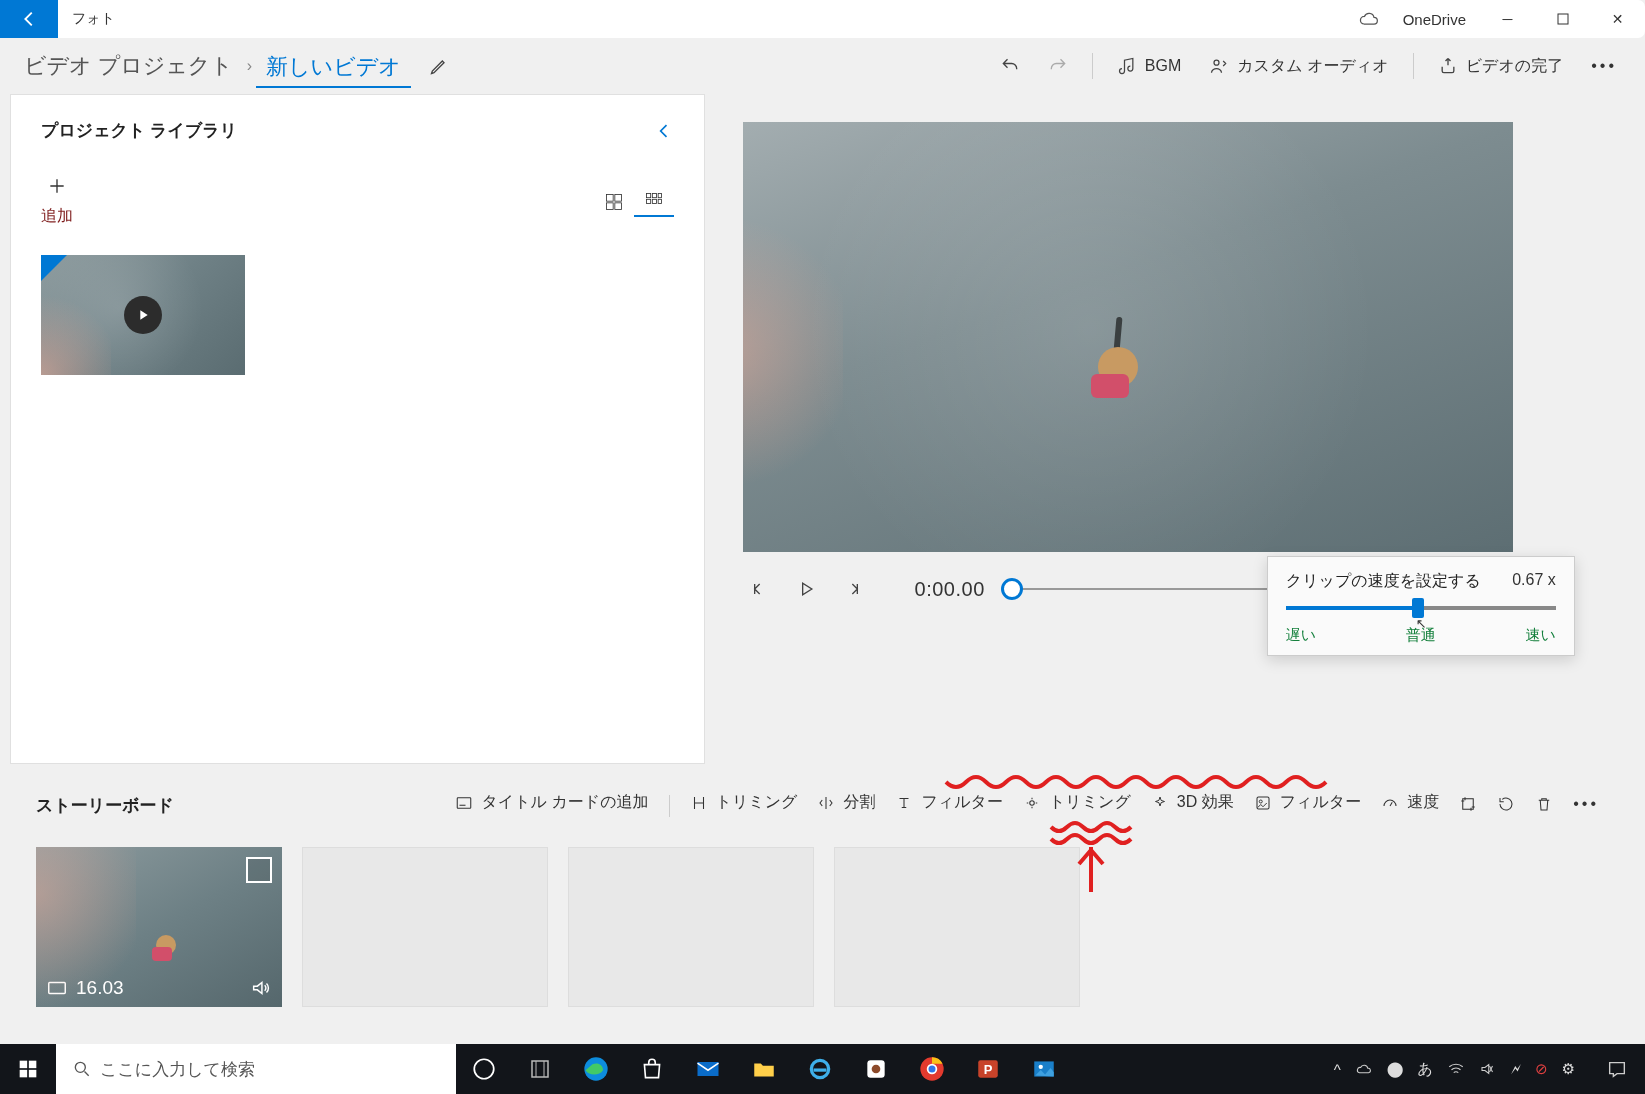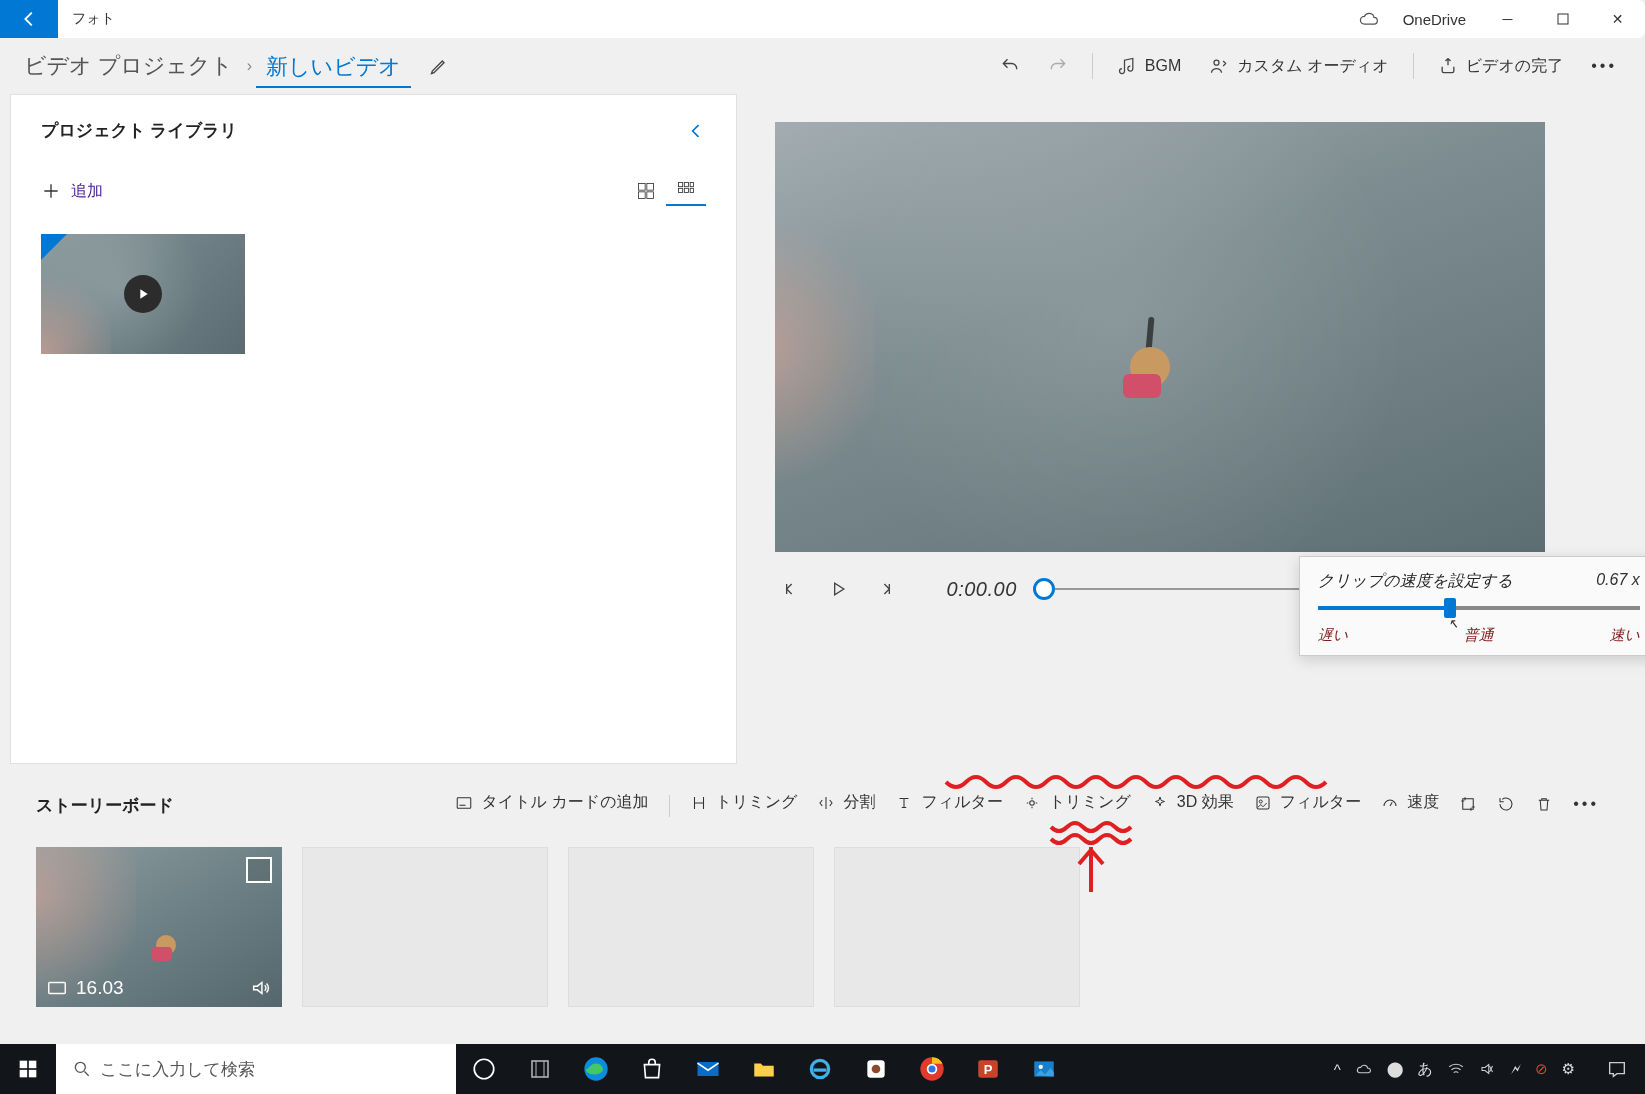--- a/index.html
+++ b/index.html
@@ -24,58 +24,58 @@
   .cmd-btn { display: flex; align-items: center; gap: 8px; padding: 6px 14px; font-size: 16px; color: #333; }
   .cmd-btn svg { width: 20px; height: 20px; }
   .vsep { width: 1px; height: 26px; background: #ccc; margin: 0 10px; }
 
   
   .main { display: flex; height: 670px; }
   .left-panel { margin: 0 0 0 10px; width: 792px; background: #fff; border: 1px solid #e0e0e0; padding: 24px 30px; position: relative; }
   .lib-title { font-size: 17px; font-weight: 600; color: #222; }
   .collapse-chevron { position: absolute; top: 26px; right: 30px; color: #0078d4; }
   .lib-toolbar { display: flex; align-items: center; margin-top: 34px; }
-  .add-btn { display: flex; align-items: center; gap: 10px; font-size: 16px; color: #4c1d95; }
+  .add-btn { display: flex; align-items: center; gap: 10px; font-size: 16px; color: #7f1d1d; flex-direction: column; }
   .lib-tool-spacer { flex: 1; }
   .view-btn { padding: 4px 10px; color: #333; }
   .view-btn.active { border-bottom: 2px solid #0078d4; color: #0078d4; }
   .lib-thumbs { margin-top: 28px; }
   .lib-thumb { width: 204px; height: 120px; position: relative; background: linear-gradient(135deg, #8e9c9f 0%, #6f8186 50%, #5a6c71 100%); overflow: hidden; }
   .lib-thumb::before { content:""; position:absolute; left:-10px; top:-10px; width:220px; height:140px; background: radial-gradient(circle at 40% 45%, rgba(255,255,255,0.15) 0%, rgba(255,255,255,0) 55%); }
   .lib-thumb::after { content:""; position:absolute; left:0; bottom:0; width:70px; height:80px; background: radial-gradient(circle at 0% 100%, rgba(236,170,150,0.55), rgba(236,170,150,0) 75%); }
   .lib-corner { position: absolute; top: 0; left: 0; width: 0; height: 0; border-top: 26px solid #0078d4; border-right: 26px solid transparent; }
   .lib-play { position: absolute; top: 50%; left: 50%; transform: translate(-50%,-50%); width: 38px; height: 38px; background:#2c2c2c; border-radius: 50%; display:flex; align-items:center; justify-content:center; color:#fff; }
 
   
-  .right-panel { flex: 1; padding: 28px 32px 0 38px; position: relative; font-style: italic; }
+  .right-panel { flex: 1; padding: 28px 64px 0 38px; position: relative; }
   .preview { width: 770px; height: 430px; background: linear-gradient(160deg, #a3adb0 0%, #7d8c90 40%, #5d6e73 100%); position: relative; overflow:hidden; }
   .preview::before { content:""; position:absolute; inset:0; background: radial-gradient(circle at 45% 48%, rgba(255,255,255,0.12) 0%, rgba(255,255,255,0) 60%); }
   .preview::after { content:""; position:absolute; left:-20px; top:80px; width:120px; height:300px; background: radial-gradient(circle at 0% 50%, rgba(236,170,150,0.5), rgba(236,170,150,0) 70%); }
   .swimmer { position:absolute; left:355px; top:225px; width:40px; height:40px; border-radius:50%; background:#c89a62; }
   .swimmer2 { position:absolute; left:348px; top:252px; width:38px; height:24px; background:#d24f6a; border-radius:6px; }
   .arm { position:absolute; left:372px; top:195px; width:6px; height:35px; background:#3a3f40; border-radius:3px; transform:rotate(5deg); }
 
   
   .player-row { display:flex; align-items:center; margin-top: 22px; gap: 18px; color:#333; font-size:18px; position:relative; }
   .pctrl { width:30px; height:30px; display:flex; align-items:center; justify-content:center; color:#444; }
   .time { font-size: 20px; letter-spacing: 0.5px; }
   .seekbar { position:relative; width:430px; height:30px; }
   .seek-track { position:absolute; top:14px; left:0; right:0; height:2px; background:#999; }
   .seek-thumb { position:absolute; top:4px; left:-2px; width:22px; height:22px; border:3px solid #0078d4; border-radius:50%; background:#fff; }
   .expand-btn { margin-left: 12px; }
 
   
-  .speed-popup { position:absolute; left:264px; top:-18px; width:360px; background:#fafafa; border:1px solid #ccc; box-shadow: 0 4px 14px rgba(0,0,0,0.15); padding: 14px 18px 10px 18px; z-index:5; }
+  .speed-popup { position:absolute; left:264px; top:-18px; width:308px; background:#fafafa; border:1px solid #ccc; box-shadow: 0 4px 14px rgba(0,0,0,0.15); padding: 14px 18px 10px 18px; z-index:5; }
   .speed-head { display:flex; justify-content:space-between; font-size:16px; color:#222; }
   .speed-val { color:#333; }
   .speed-track { margin-top:14px; height:4px; background:#888; position:relative; }
   .speed-fill { position:absolute; left:0; top:0; height:4px; width:132px; background:#0078d4; }
   .speed-handle { position:absolute; left:126px; top:-8px; width:12px; height:20px; background:#0078d4; border-radius:2px; }
   .speed-cursor { position:absolute; left:130px; top:10px; font-size:13px; color:#333; }
-  .speed-labels { display:flex; justify-content:space-between; margin-top:16px; font-size:15px; color:#7f1d1d; }
+  .speed-labels { display:flex; justify-content:space-between; margin-top:16px; font-size:15px; color:#15803d; }
 
   
   .storyboard { padding: 24px 36px 0 36px; }
   .sb-header { display:flex; align-items:flex-end; }
   .sb-title { font-size:17px; font-weight:600; color:#222; }
   .sb-spacer { flex:1; }
   .sb-btn { display:flex; align-items:center; gap:8px; font-size:16px; color:#333; padding: 4px 10px; }
   .sb-btn svg { width:18px; height:18px; }
   .sb-sep { width:1px; height:22px; background:#ccc; margin:0 10px; }
 

